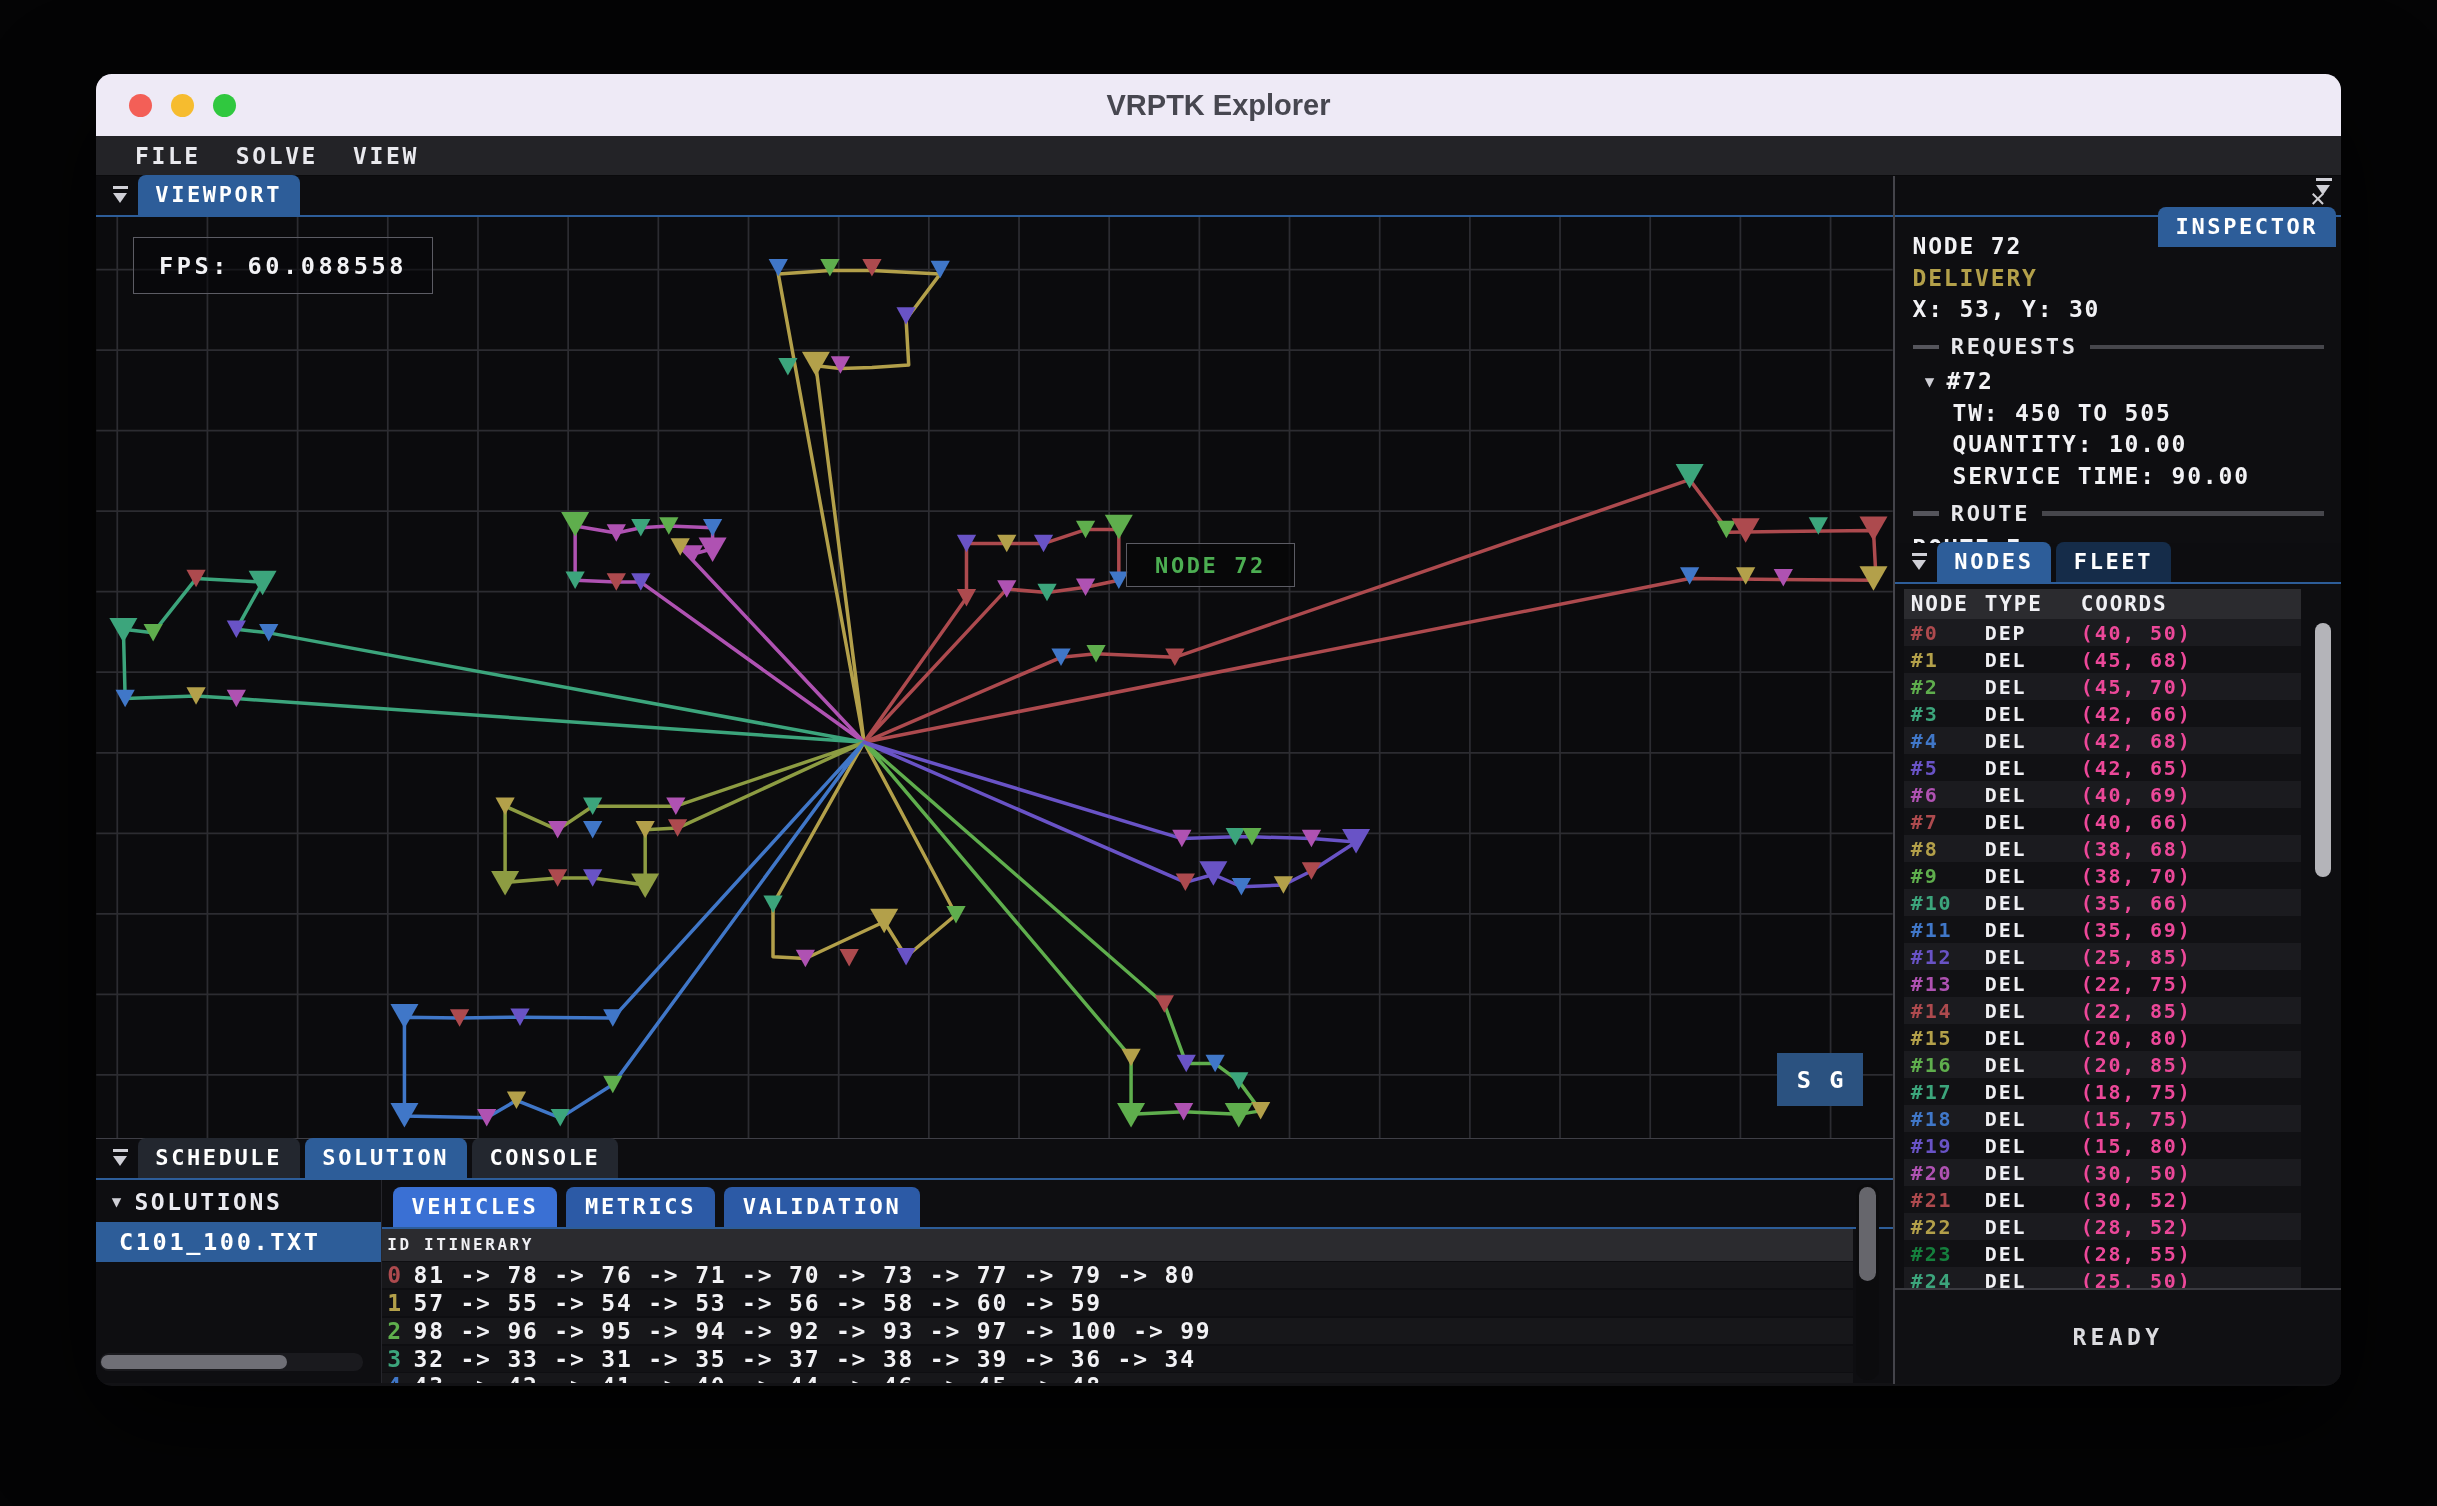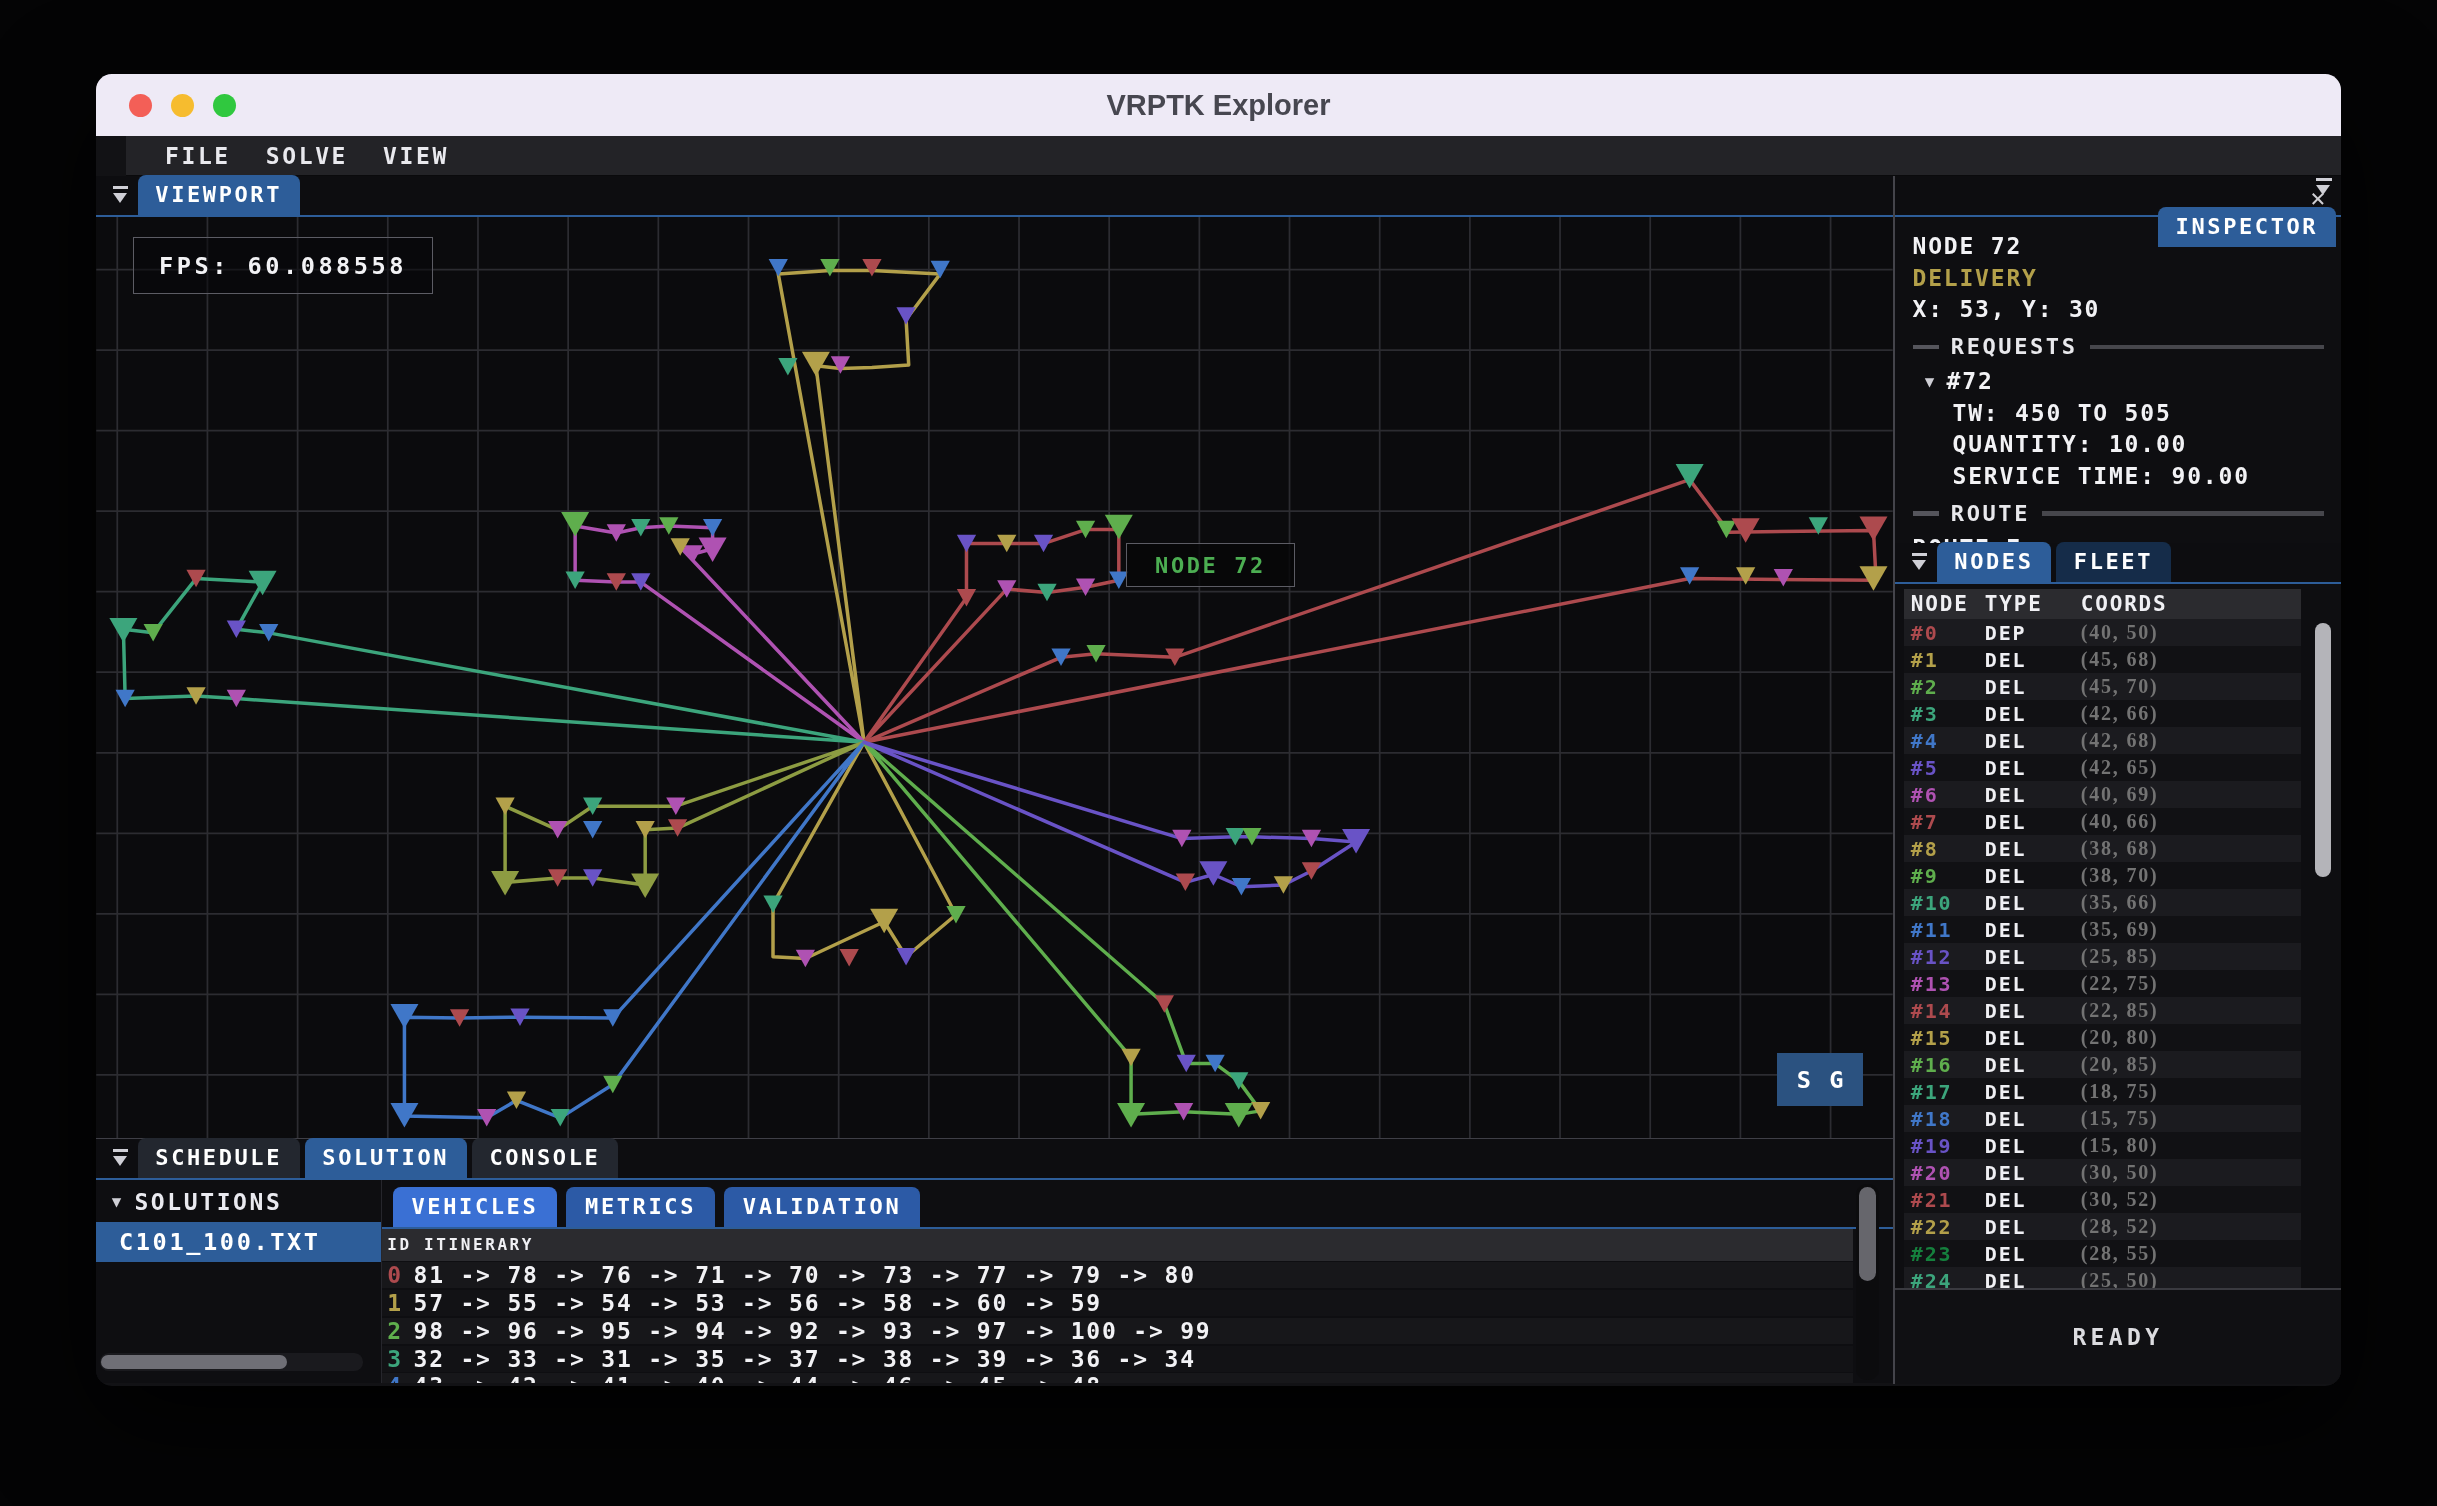--- a/index.html
+++ b/index.html
@@ -8,21 +8,21 @@
   .window{position:absolute;left:96px;top:74px;width:2245px;height:1312px;background:#121215;
     border-radius:15.8px;overflow:hidden;box-shadow:0 35px 105px rgba(0,0,0,.85);}
   
   .titlebar{position:relative;height:62px;background:#eeeaf6;display:flex;align-items:center;justify-content:center;}
   .traffic{position:absolute;left:33px;top:20px;display:flex;gap:19px;}
   .light{width:23px;height:23px;border-radius:50%;}
   .light.red{background:#f35f57;}.light.yel{background:#f6bc2f;}.light.grn{background:#30c83f;}
   .title-text{font-family:"Liberation Sans",sans-serif;font-weight:bold;font-size:29px;color:#474750;}
   
   .menubar{height:40px;background:#232327;border-bottom:1.8px solid #0a0a0c;display:flex;align-items:center;
-    padding-left:39px;gap:35px;margin-left:30px;}
+    padding-left:39px;gap:35px;}
   .menu-item{color:#e9e9ee;font-weight:bold;font-size:23px;letter-spacing:2.6px;}
   
   .content{display:flex;height:1208px;}
   .left-col{width:1797px;display:flex;flex-direction:column;}
   .right-col{width:448px;border-left:2.6px solid #44444b;background:#0e0e11;display:flex;flex-direction:column;}
   
   .tabrow{height:41px;background:#0d0d10;display:flex;align-items:flex-end;position:relative;
     border-bottom:2.6px solid #2d5d99;padding-left:7px;}
   .collapse-icon{width:26px;height:26px;position:relative;margin:0 3.5px 5.3px 5.3px;flex:0 0 auto;}
   .collapse-icon::before{content:"";position:absolute;left:4.4px;top:1.8px;width:15.8px;height:3.5px;background:#cfcfd6;}
@@ -82,21 +82,21 @@
   .nodes-table{flex:1;position:relative;padding:5.3px 8.8px 0 8.8px;overflow:hidden;}
   .nt-header{height:30px;background:#2b2b2f;display:flex;align-items:center;color:#f0f0f4;
     font-weight:bold;font-size:21px;letter-spacing:1.8px;margin-right:31.5px;}
   .nt-col-node{width:81px;padding-left:7px;}
   .nt-col-type{width:96px;}
   .nt-row{height:27px;display:flex;align-items:center;font-weight:bold;font-size:20px;letter-spacing:1.8px;margin-right:31.5px;}
   .nt-row:nth-child(odd){background:#1b1b1f;}
   .nt-row:nth-child(even){background:#111114;}
   .nt-id{width:81px;padding-left:7px;}
   .nt-type{width:96px;color:#f0f0f4;}
-  .nt-coords{color:#737373;font-family:Liberation Serif, serif;}
+  .nt-coords{color:#ec4899;}
   .nodes-scroll{position:absolute;right:10.5px;top:39px;width:15.8px;height:254px;border-radius:7.9px;background:#b4b4b9;}
   .ready-bar{height:96px;border-top:2.6px solid #3a3a40;background:#101013;display:flex;align-items:center;
     justify-content:center;color:#dcdce0;font-weight:bold;font-size:23px;letter-spacing:4.4px;}
   svg{display:block;}
 </style>
 </head>
 <body>
 
 <div class="window">
 

